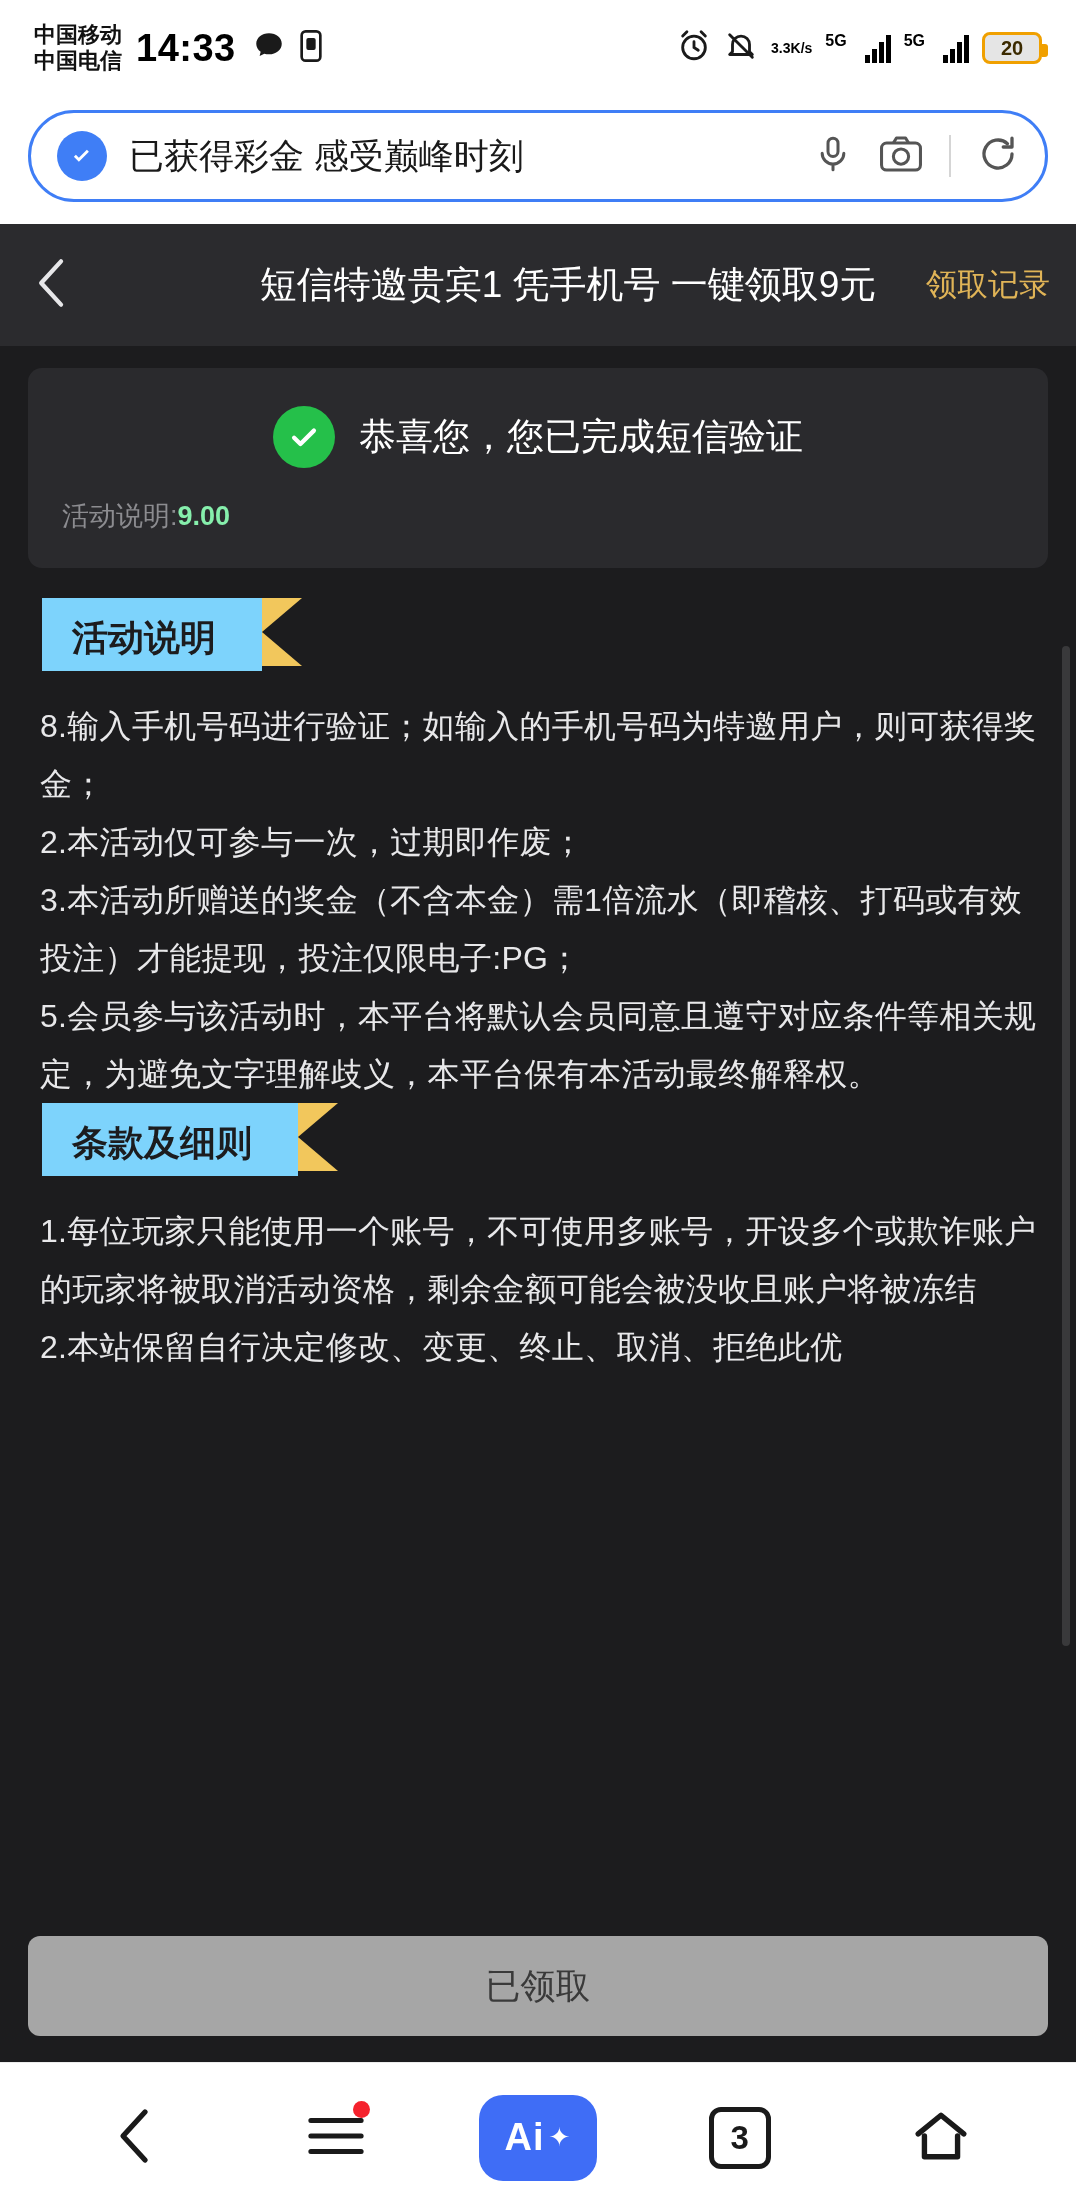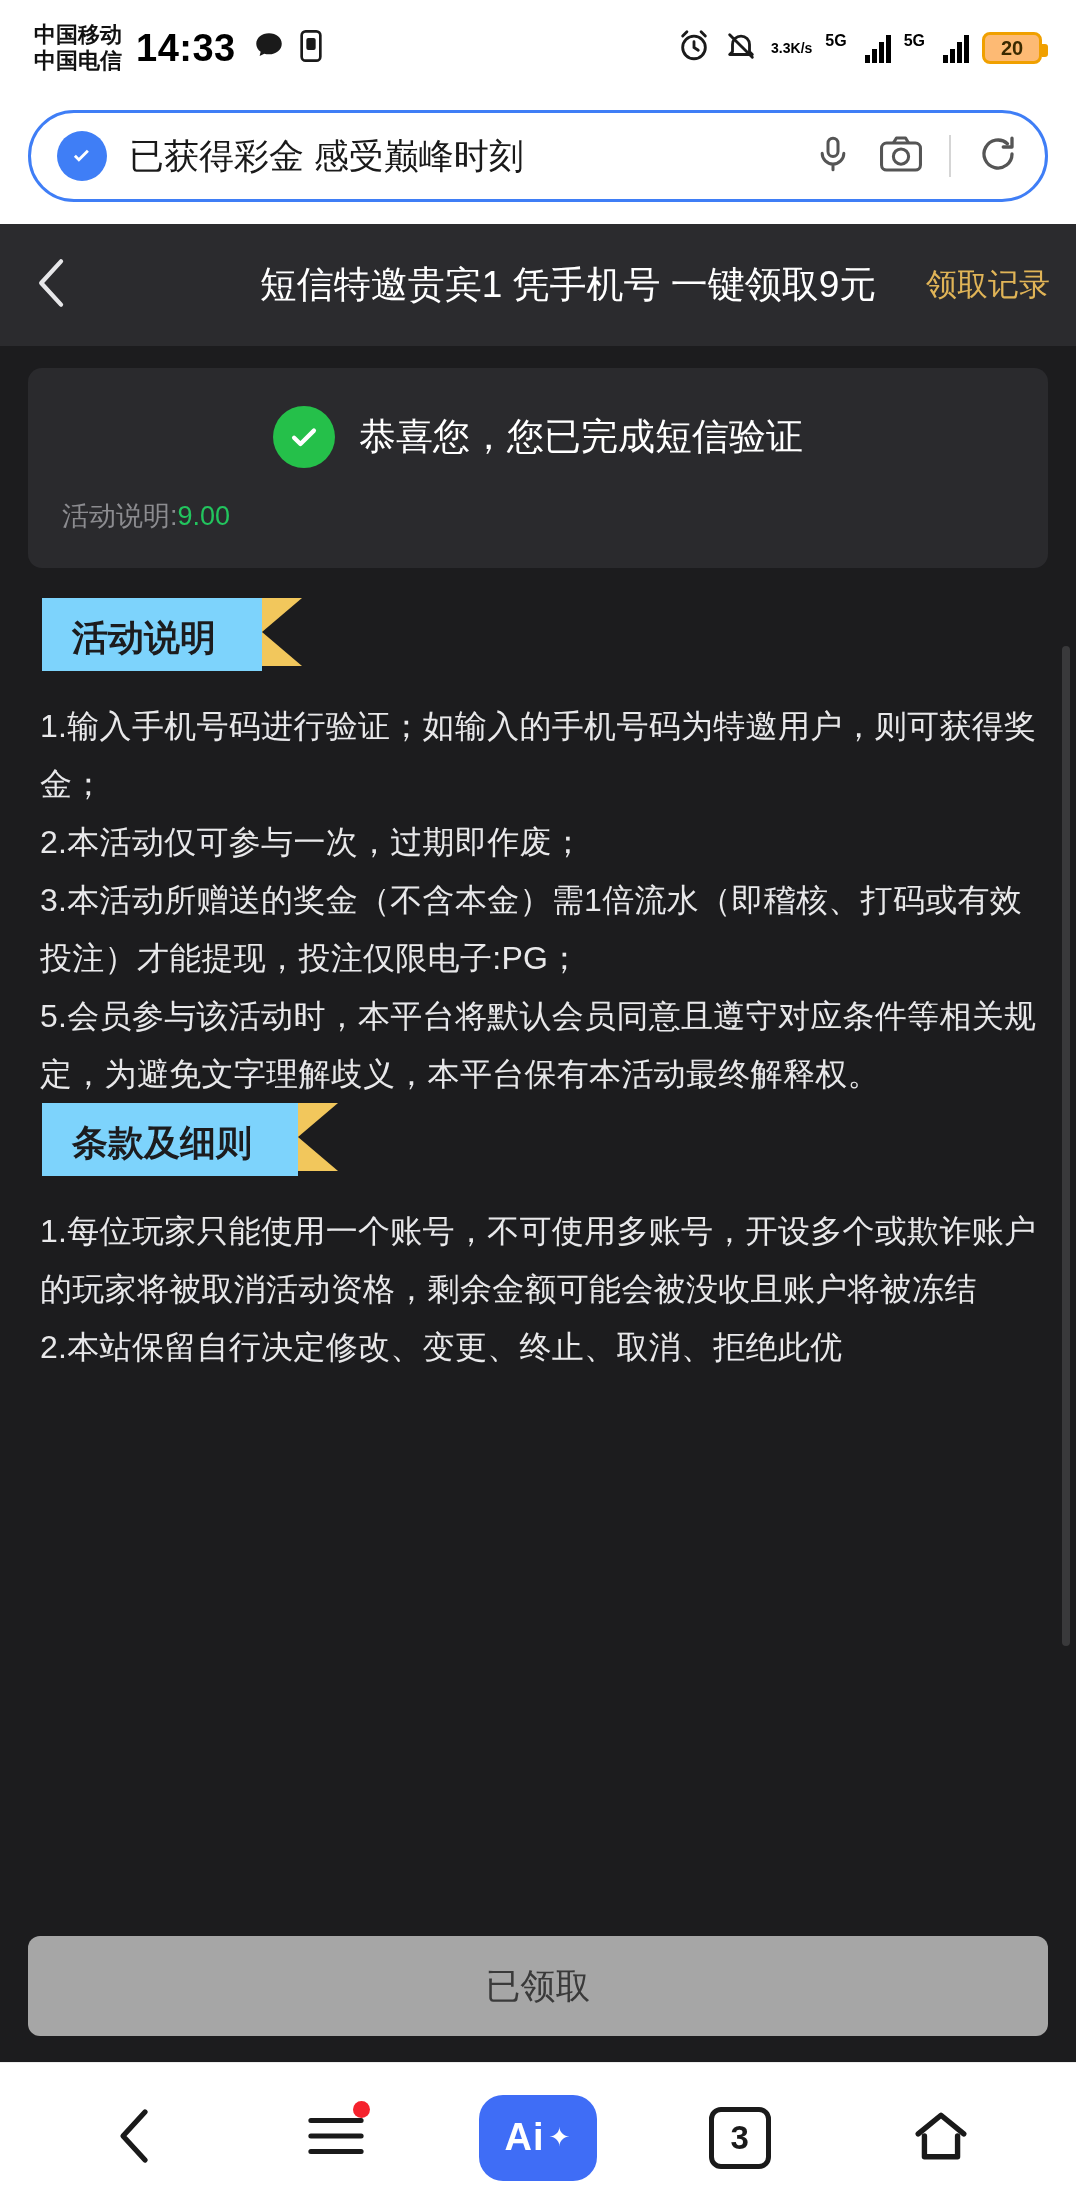--- a/index.html
+++ b/index.html
@@ -55,21 +55,21 @@
   .net5g .lbl { font-size: 16px; font-weight: 700; line-height: 16px; margin-bottom: 14px;}
   .bars { display: flex; align-items: flex-end; gap: 2px; height: 30px; }
   .bars i { display:block; width: 5px; background: #000; }
   .bars i:nth-child(1){height:8px}
   .bars i:nth-child(2){height:14px}
   .bars i:nth-child(3){height:21px}
   .bars i:nth-child(4){height:28px}
   .battery {
     width: 60px; height: 32px; border: 3px solid #f0a000; border-radius: 8px;
     position: relative; display: flex; align-items: center; justify-content: center;
-    background: #fdba74;
+    background: #e5e5e5;
   }
   .battery:after{
     content:""; position:absolute; right:-9px; top:9px; width:6px;height:13px;
     background:#f0a000; border-radius: 0 3px 3px 0;
   }
   .battery span { font-size: 20px; font-weight: 700; color: #3b2a00; }
 
   
   .browserbar {
     background: #ffffff;
@@ -157,21 +157,21 @@
     width: 62px; height: 62px; border-radius: 50%; background: #25c04a;
     display: flex; align-items: center; justify-content: center; flex: 0 0 auto;
   }
   .check-circle svg { width: 34px; height: 34px; }
   .success-text { color: #ffffff; font-size: 37px; font-weight: 500; }
   .amount-row {
     margin-top: 30px;
     font-size: 27px;
     color: #8c8c90;
   }
-  .amount-row b { color: #22c55e; font-weight: 400; }
+  .amount-row b { color: #86efac; font-weight: 700; }
 
   
   .ribbon {
     position: relative;
     display: inline-block;
     background: #7dd3fc;
     color: #1c1c1e;
     font-size: 36px;
     font-weight: 700;
     padding: 16px 46px 8px 30px;
@@ -390,21 +390,21 @@
       </div>
       <div class="amount-row">
         <span>活动说明:</span><b>9.00</b>
       </div>
     </div>
 
     <div class="ribbon-wrap">
       <div class="ribbon">活动说明</div>
     </div>
     <div class="rules">
-      <p>1.输入手机号码进行验证；如输入的手机号码为特邀用户，则可获得奖金；</p>
+      <p>8.输入手机号码进行验证；如输入的手机号码为特邀用户，则可获得奖金；</p>
       <p>2.本活动仅可参与一次，过期即作废；</p>
       <p>3.本活动所赠送的奖金（不含本金）需1倍流水（即稽核、打码或有效投注）才能提现，投注仅限电子:PG；</p>
       <p>5.会员参与该活动时，本平台将默认会员同意且遵守对应条件等相关规定，为避免文字理解歧义，本平台保有本活动最终解释权。</p>
     </div>
 
     <div class="ribbon-wrap">
       <div class="ribbon">条款及细则</div>
     </div>
     <div class="rules">
       <p>1.每位玩家只能使用一个账号，不可使用多账号，开设多个或欺诈账户的玩家将被取消活动资格，剩余金额可能会被没收且账户将被冻结</p>

